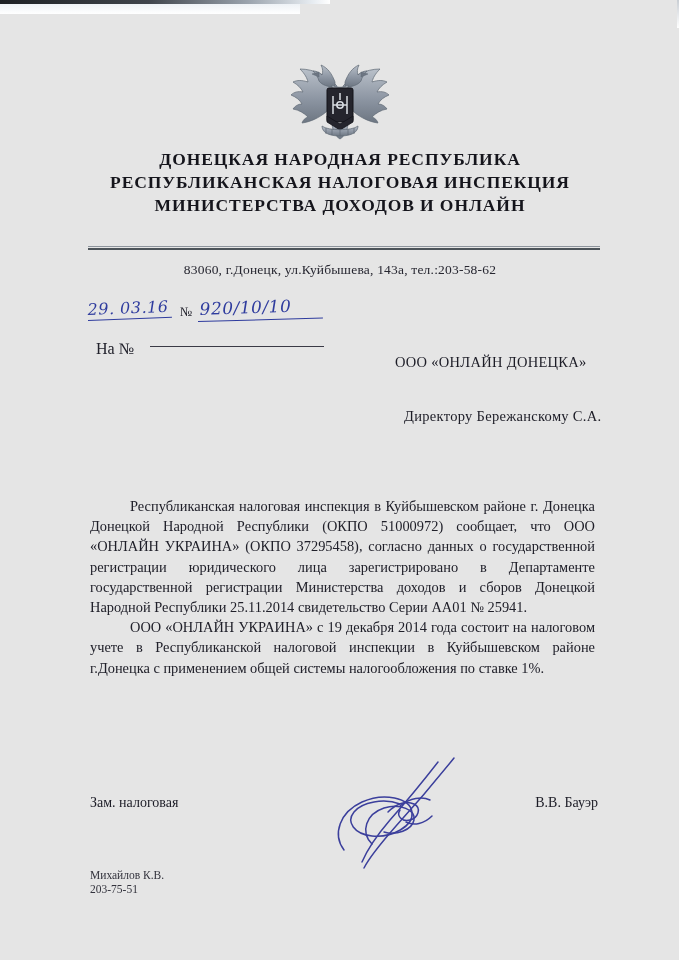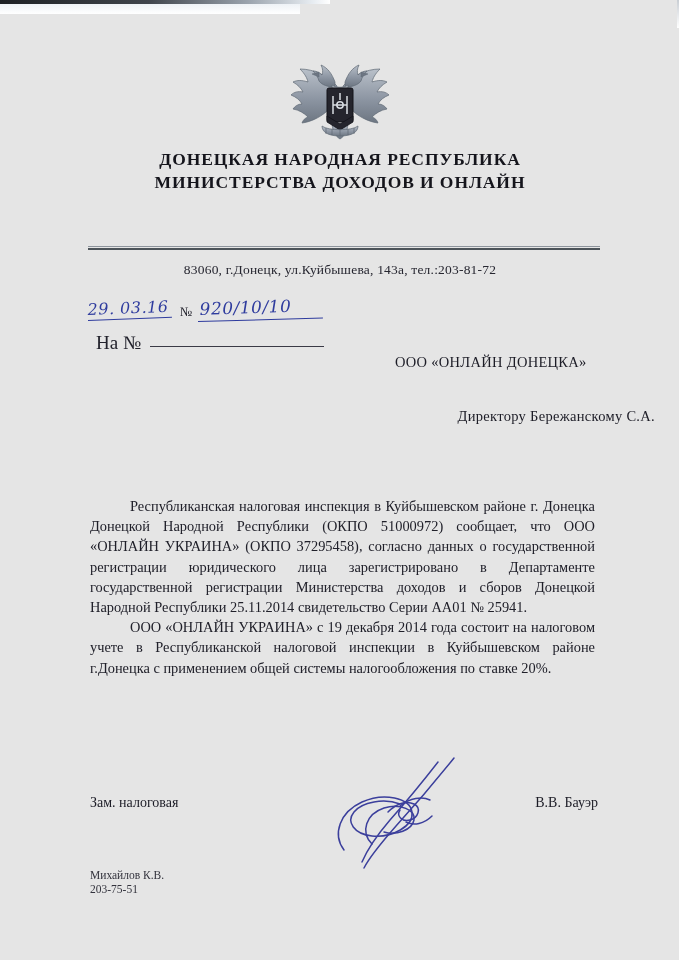--- a/index.html
+++ b/index.html
@@ -145,22 +145,22 @@
   .ref-no-underline {
     position: absolute;
     left: 110px; top: 21px;
     width: 125px; height: 1.4px;
     background: #2f3c9e;
     transform: rotate(-1.6deg);
     transform-origin: left center;
   }
   .ref-row2 {
     position: absolute;
-    left: 8px; top: 32px;
-    font-size: 19px;
+    left: 8px; top: 40px;
+    font-size: 16px;
     color: #22222c;
   }
   .ref-blank-line {
     position: absolute;
     left: 62px; top: 46px;
     width: 174px;
     height: 1px;
     background: #3a3a46;
   }
 
@@ -172,21 +172,20 @@
     width: 260px;
     font-size: 14.5px;
     letter-spacing: 0.3px;
     color: #1c1c26;
   }
   .addressee .org { white-space: nowrap; }
   .addressee .director {
     margin-top: 37px;
     margin-left: 9px;
     white-space: nowrap;
-    text-align: right;
   }
 
   
   .body-text {
     position: absolute;
     top: 496px;
     left: 90px;
     width: 505px;
     font-size: 14.4px;
     line-height: 20.2px;
@@ -301,50 +300,51 @@
         </g>
         <g stroke="#5e6874" stroke-width="0.7" fill="none">
           <path d="M38 76 L38 82 M44 77 L44 83 M52 77.5 L52 83.5 M60 77 L60 83 M66 76 L66 82"></path>
         </g>
       </svg>
     </span>
   </div>
 
   <div class="letterhead">
     <div class="line">ДОНЕЦКАЯ НАРОДНАЯ РЕСПУБЛИКА</div>
+    <div class="line">РЕСПУБЛИКАНСКАЯ НАЛОГОВАЯ ИНСПЕКЦИЯ</div>
     <div class="line">МИНИСТЕРСТВА ДОХОДОВ И ОНЛАЙН</div>
   </div>
 
   <div class="rules">
     <div class="rule-thin"></div>
     <div class="rule-thick"></div>
   </div>
 
-  <div class="address">83060, г.Донецк, ул.Куйбышева, 143а, тел.:203-81-72</div>
+  <div class="address">83060, г.Донецк, ул.Куйбышева, 143а, тел.:203-58-62</div>
 
   <div class="refblock">
     <div class="ref-row1">
       <span class="hand ref-date">29. 03.16</span>
       <span class="ref-date-underline"></span>
       <span class="ref-no-label">№</span>
       <span class="hand ref-no-value">920/10/10</span>
       <span class="ref-no-underline"></span>
     </div>
     <div class="ref-row2">На №</div>
     <div class="ref-blank-line"></div>
   </div>
 
   <div class="addressee">
     <div class="org">ООО «ОНЛАЙН ДОНЕЦКА»</div>
     <div class="director">Директору  Бережанскому С.А.</div>
   </div>
 
   <div class="body-text">
     <p>Республиканская налоговая инспекция в Куйбышевском районе г. Донецка Донецкой Народной Республики (ОКПО 51000972) сообщает, что ООО «ОНЛАЙН УКРАИНА»   (ОКПО 37295458), согласно данных о государственной регистрации юридического лица   зарегистрировано в Департаменте государственной регистрации Министерства доходов и сборов Донецкой Народной Республики  25.11.2014 свидетельство Серии АА01 № 25941.</p>
-    <p>ООО «ОНЛАЙН УКРАИНА» с 19  декабря 2014 года состоит на налоговом учете в Республиканской налоговой инспекции в Куйбышевском районе  г.Донецка с применением общей системы налогообложения по ставке 20%.</p>
+    <p>ООО «ОНЛАЙН УКРАИНА» с 19  декабря 2014 года состоит на налоговом учете в Республиканской налоговой инспекции в Куйбышевском районе  г.Донецка с применением общей системы налогообложения по ставке 1%.</p>
   </div>
 
   <div class="signature">
     <svg viewBox="0 0 140 120" width="140" height="120" xmlns="http://www.w3.org/2000/svg">
       <g fill="none" stroke="#3b3f9c" stroke-width="1.5" stroke-linecap="round">
         <path d="M18 98 C6 82 14 60 36 50 C58 40 84 46 86 60 C88 74 66 86 46 84 C28 82 20 70 28 60
                  C36 50 58 46 74 52"></path>
         <path d="M46 92 C34 80 40 62 58 56 C74 51 90 58 88 68 C86 78 70 84 58 80"></path>
         <path d="M128 6 C112 26 90 52 70 74 C56 90 44 104 38 116"></path>
         <path d="M112 10 C98 28 80 50 64 68 C52 82 42 96 36 110"></path>

